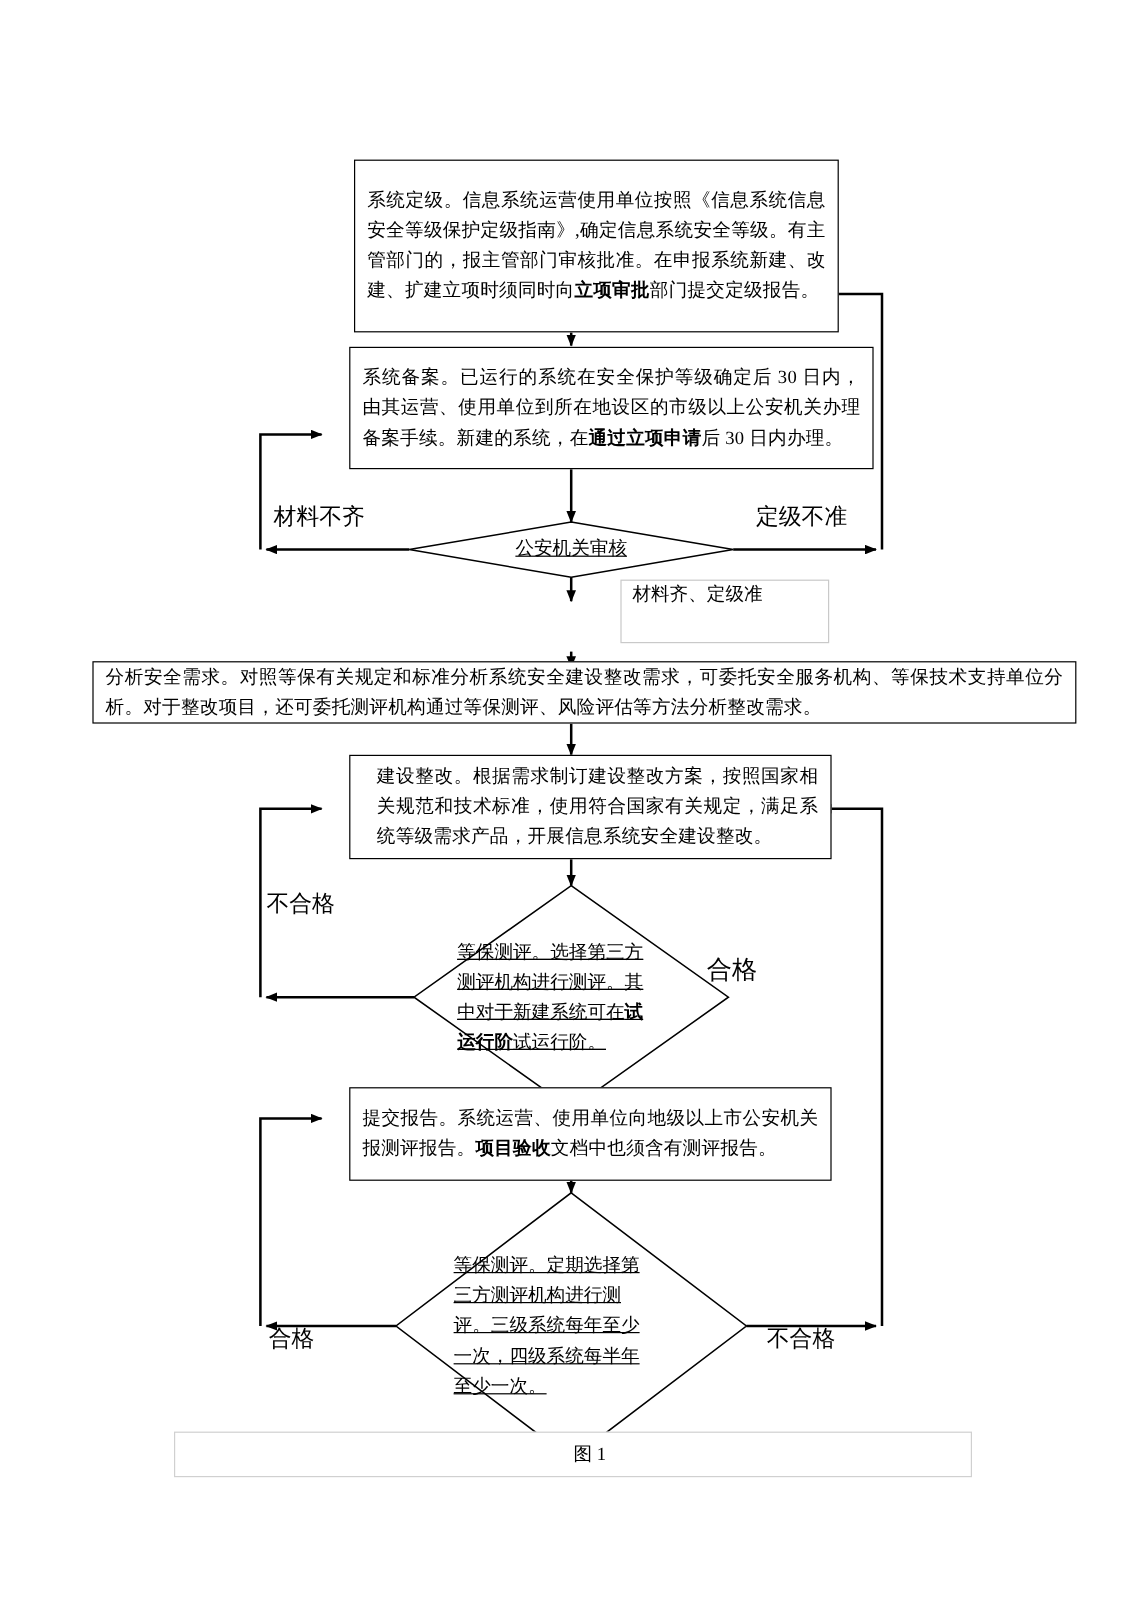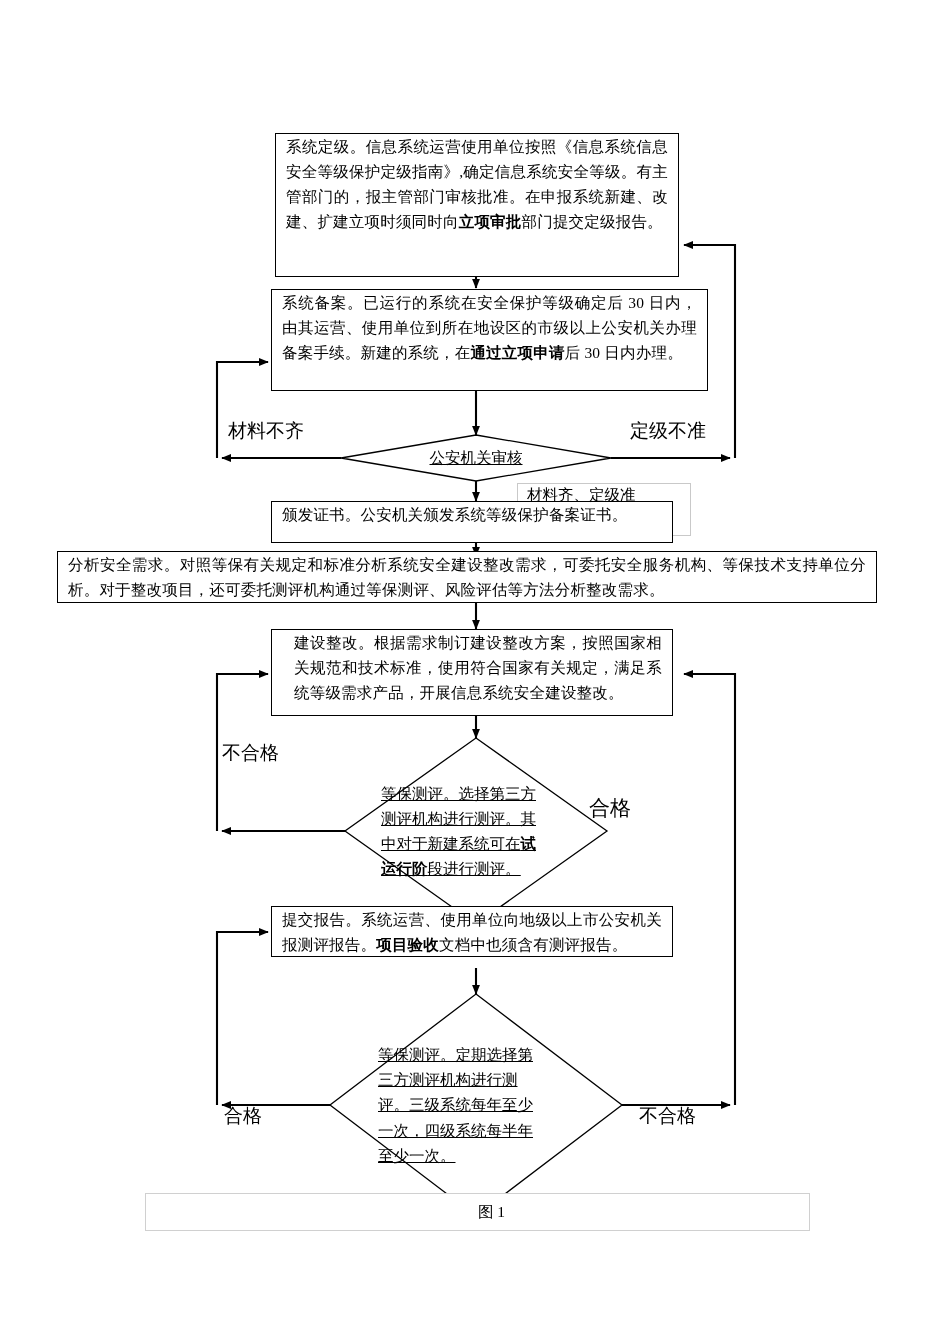--- a/index.html
+++ b/index.html
@@ -18,22 +18,23 @@
     overflow: hidden;
     background: #ffffff;
   }
   
   .box {
     position: absolute;
     box-sizing: border-box;
     border: 1.3px solid #000;
     background: #fff;
     display: flex;
-    align-items: flex-start;
+    align-items: center;
     z-index: 5;
+    margin-left: 20px;
   }
   .box .txt {
     display: block;
     width: 100%;
     padding: 0 10px;
     font-size: 15.5px;
     line-height: 1.62;
     letter-spacing: 0.2px;
     text-align: justify;
     text-justify: inter-ideograph;
@@ -164,54 +165,51 @@
       <span>系统定级。信息系统运营使用单位按照《信息系统信息安全等级保护定级指南》,确定信息系统安全等级。有主管部门的，报主管部门审核批准。在申报系统新建、改建、扩建立项时须同时向</span><b>立项审批</b><span>部门提交定级报告。</span>
     </span>
   </div>
 
   <div class="box" style="left:271px; top:289px; width:437px; height:102px;">
     <span class="txt">
       <span>系统备案。已运行的系统在安全保护等级确定后 30 日内，由其运营、使用单位到所在地设区的市级以上公安机关办理备案手续。新建的系统，在</span><b>通过立项申请</b><span>后 30 日内办理。</span>
     </span>
   </div>
 
-  <div class="box" style="left:271px; top:501px; width:402px; height:42px;">
-    <span class="txt" style="text-align:left;">颁发证书。公安机关颁发系统等级保护备案证书。</span>
-  </div>
 
   <div class="box" style="left:57px; top:551px; width:820px; height:52px;">
     <span class="txt">分析安全需求。对照等保有关规定和标准分析系统安全建设整改需求，可委托安全服务机构、等保技术支持单位分析。对于整改项目，还可委托测评机构通过等保测评、风险评估等方法分析整改需求。</span>
   </div>
 
   <div class="box" style="left:271px; top:629px; width:402px; height:87px;padding-left:12px;">
     <span class="txt">建设整改。根据需求制订建设整改方案，按照国家相关规范和技术标准，使用符合国家有关规定，满足系统等级需求产品，开展信息系统安全建设整改。</span>
   </div>
 
-  <div class="box" style="left:271px; top:906px; width:402px; height:51px;">
+  <div class="box" style="left:271px; top:906px; width:402px; height:78px;">
     <span class="txt">
       <span>提交报告。系统运营、使用单位向地级以上市公安机关报测评报告。</span><b>项目验收</b><span>文档中也须含有测评报告。</span>
     </span>
   </div>
 
   <div class="diamond" style="left:341px; top:435px; width:270px; height:46px;">
     <svg width="270" height="46" viewBox="0 0 270 46" xmlns="http://www.w3.org/2000/svg">
       <polygon points="135,0 270,23 135,46 0,23" fill="#fff" stroke="#000" stroke-width="1.3"></polygon>
     </svg>
     <div class="dlabel one">
       <span>公安机关审核</span>
     </div>
   </div>
 
   <div class="diamond" style="left:345px; top:738px; width:262px; height:186px;">
     <svg width="262" height="186" viewBox="0 0 262 186" xmlns="http://www.w3.org/2000/svg">
       <polygon points="131,0 262,93 131,186 0,93" fill="#fff" stroke="#000" stroke-width="1.3"></polygon>
     </svg>
     <div class="dlabel" style="justify-content:flex-start; padding-left:36px;">
       <span style="width:160px;">
-        <span>等保测评。选择第三方测评机构进行测评。其中对于新建系统可在</span><b>试运行阶</b><span>段进行测评。</span>
+        <span>等保测评。选择第三方测评机构进行测评。其中对于新建系统可在</span><b>试运行阶</b><span>试运行阶。</span>
       </span>
     </div>
   </div>
 
   <div class="diamond" style="left:330px; top:994px; width:292px; height:222px;">
     <svg width="292" height="222" viewBox="0 0 292 222" xmlns="http://www.w3.org/2000/svg">
       <polygon points="146,0 292,111 146,222 0,111" fill="#fff" stroke="#000" stroke-width="1.3"></polygon>
     </svg>
     <div class="dlabel" style="justify-content:flex-start; padding-left:48px;align-items:center;">
       <span style="width:166px;">等保测评。定期选择第三方测评机构进行测评。三级系统每年至少一次，四级系统每半年至少一次。</span>

